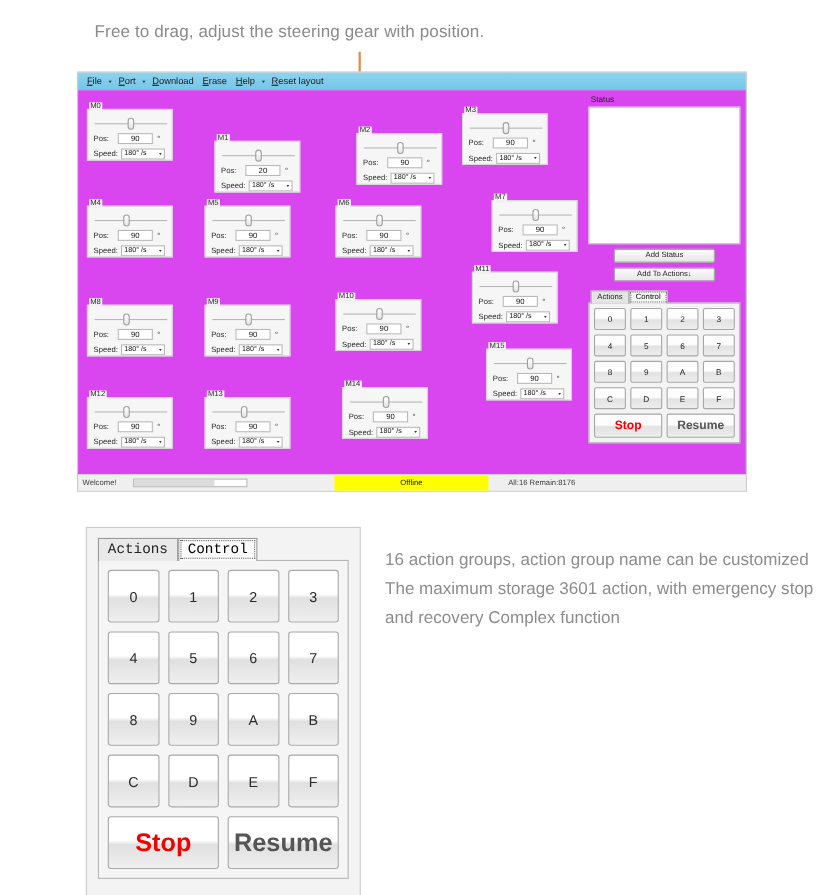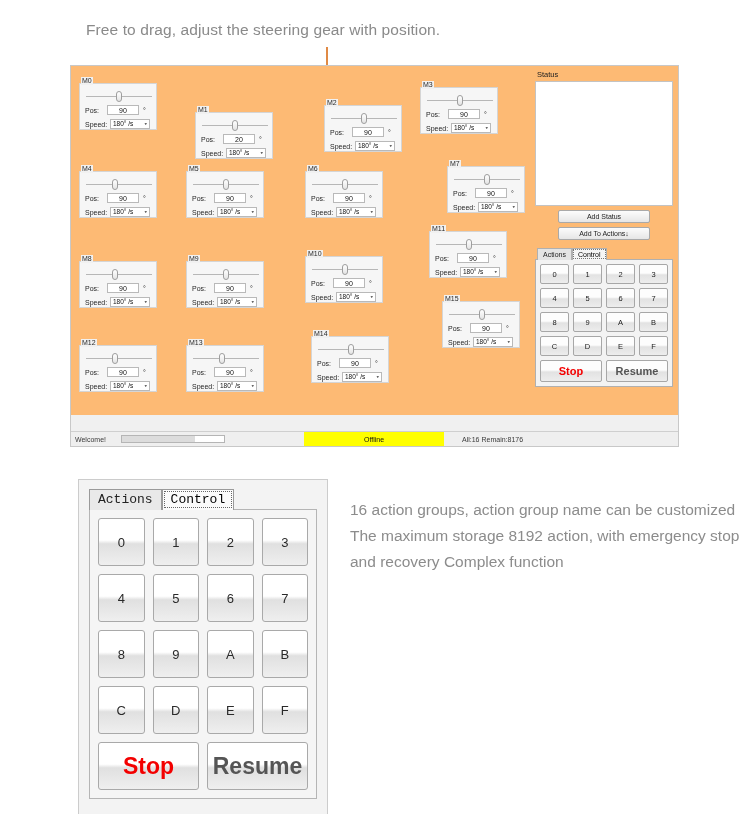--- a/index.html
+++ b/index.html
@@ -79,21 +79,21 @@
   .menu-arrow {
     font-size: 6px;
     color: #333;
     transform: scaleY(0.7);
     padding: 0 1px;
   }
 
   .workspace {
     position: relative;
     height: 349px;
-    background: #fdba74;
+    background: #d946ef;
     overflow: hidden;
   }
 
   
   .servo {
     position: absolute;
     width: 78px;
     height: 52px;
   }
   .servo-label {
@@ -439,20 +439,31 @@
 </head>
 <body>
 
 <div class="heading">Free to drag, adjust the steering gear with position.</div>
 
 <div class="drag-line"></div>
 <div class="drag-cursor"></div>
 
 <div class="app-window">
 
+  <div class="menubar">
+      <div class="menu-item"><u>F</u>ile</div>
+      <span class="menu-arrow">▾</span>
+      <div class="menu-item"><u>P</u>ort</div>
+      <span class="menu-arrow">▾</span>
+      <div class="menu-item"><u>D</u>ownload</div>
+      <div class="menu-item"><u>E</u>rase</div>
+      <div class="menu-item"><u>H</u>elp</div>
+      <span class="menu-arrow">▾</span>
+      <div class="menu-item"><u>R</u>eset layout</div>
+    </div>
 
   <div class="workspace" id="workspace">
 
     <div class="status-panel">
       <div class="status-title">Status</div>
       <div class="status-box"></div>
       <div class="std-btn">Add Status</div>
       <div class="std-btn">Add To Actions↓</div>
 
       <div class="tabs">
@@ -861,13 +872,13 @@
         <div class="dkey">E</div>
         <div class="dkey">F</div>
       </div>
     <div class="detail-bottom">
       <div class="dbig stop" style="color: rgb(243, 0, 0);">Stop</div>
       <div class="dbig resume" style="color: rgb(85, 85, 85);">Resume</div>
     </div>
   </div>
 </div>
 
-<div class="detail-text">16 action groups, action group name can be customized The maximum storage 8192 action, with emergency stop and recovery Complex function</div>
+<div class="detail-text">16 action groups, action group name can be customized The maximum storage 3601 action, with emergency stop and recovery Complex function</div>
 
 </body></html>

